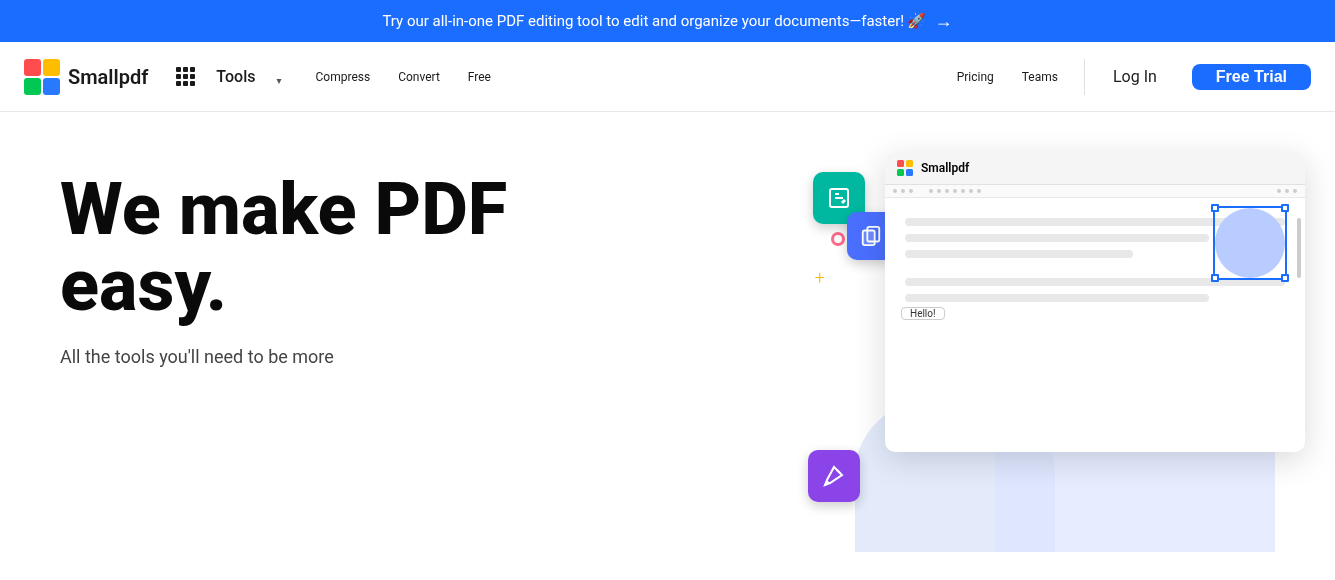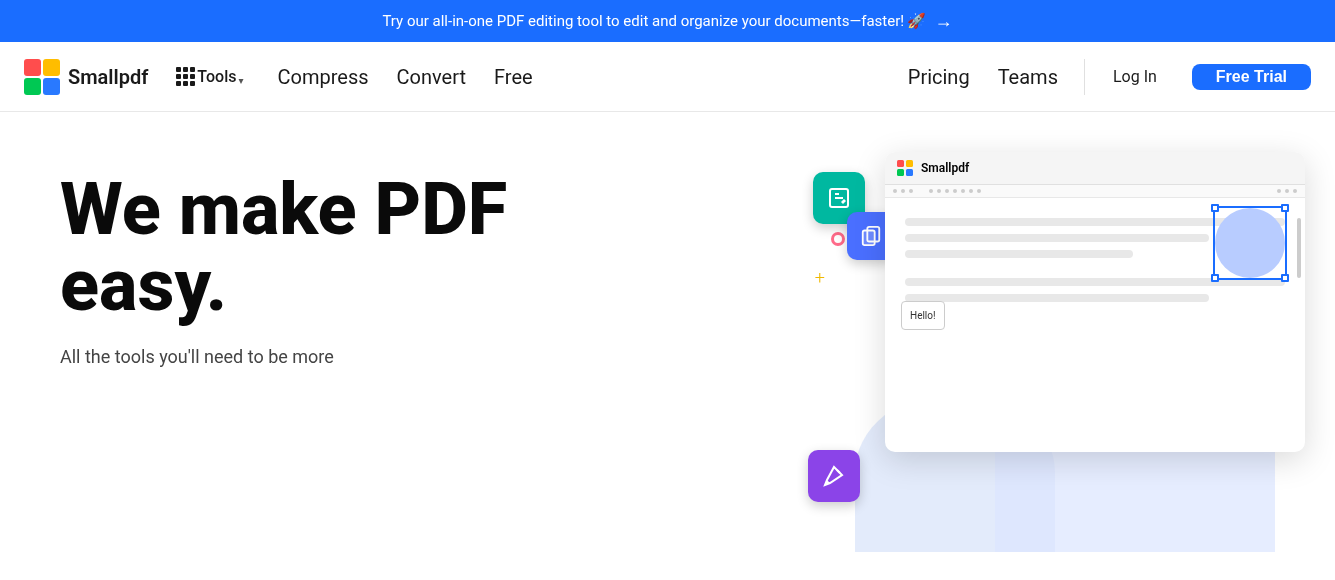--- a/index.html
+++ b/index.html
@@ -53,21 +53,21 @@
     }
     .logo-text {
       font-size: 20px;
       font-weight: 600;
       color: #1a1a1a;
     }
 
     .tools-menu {
       display: flex;
       align-items: flex-end;
-      gap: 2px;
+      gap: 21px;
       padding: 8px 12px;
       font-size: 16px;
       font-weight: 500;
       color: #1a1a1a;
       cursor: pointer;
       border-radius: 6px;
       margin-right: 8px;
     }
     .grid-icon {
       display: grid;
@@ -80,21 +80,21 @@
       background: #1a1a1a;
       border-radius: 1px;
     }
     .chevron-down {
       font-size: 10px;
       color: #555;
     }
 
     .nav-link {
       padding: 8px 14px;
-      font-size: 20px;
+      font-size: 12px;
       font-weight: 400;
       color: #1a1a1a;
       text-decoration: none;
       border-radius: 6px;
       cursor: pointer;
       white-space: nowrap;
     }
 
     .nav-divider {
       width: 1px;
@@ -248,26 +248,26 @@
       background: #e8e8e8;
       border-radius: 4px;
       margin-bottom: 8px;
     }
     .doc-line.short { width: 60%; }
     .doc-line.medium { width: 80%; }
     .doc-line.long { width: 100%; }
 
     .hello-box {
       position: absolute;
-      bottom: 0;
+      bottom: 10px;
       left: 16px;
       background: white;
       border: 1px solid #ccc;
       border-radius: 4px;
-      padding: 8px 8px;
+      padding: 0 8px;
       font-size: 10px;
       color: #333;
     }
 
     
     .float-icon {
       position: absolute;
       border-radius: 10px;
       display: flex;
       align-items: center;

